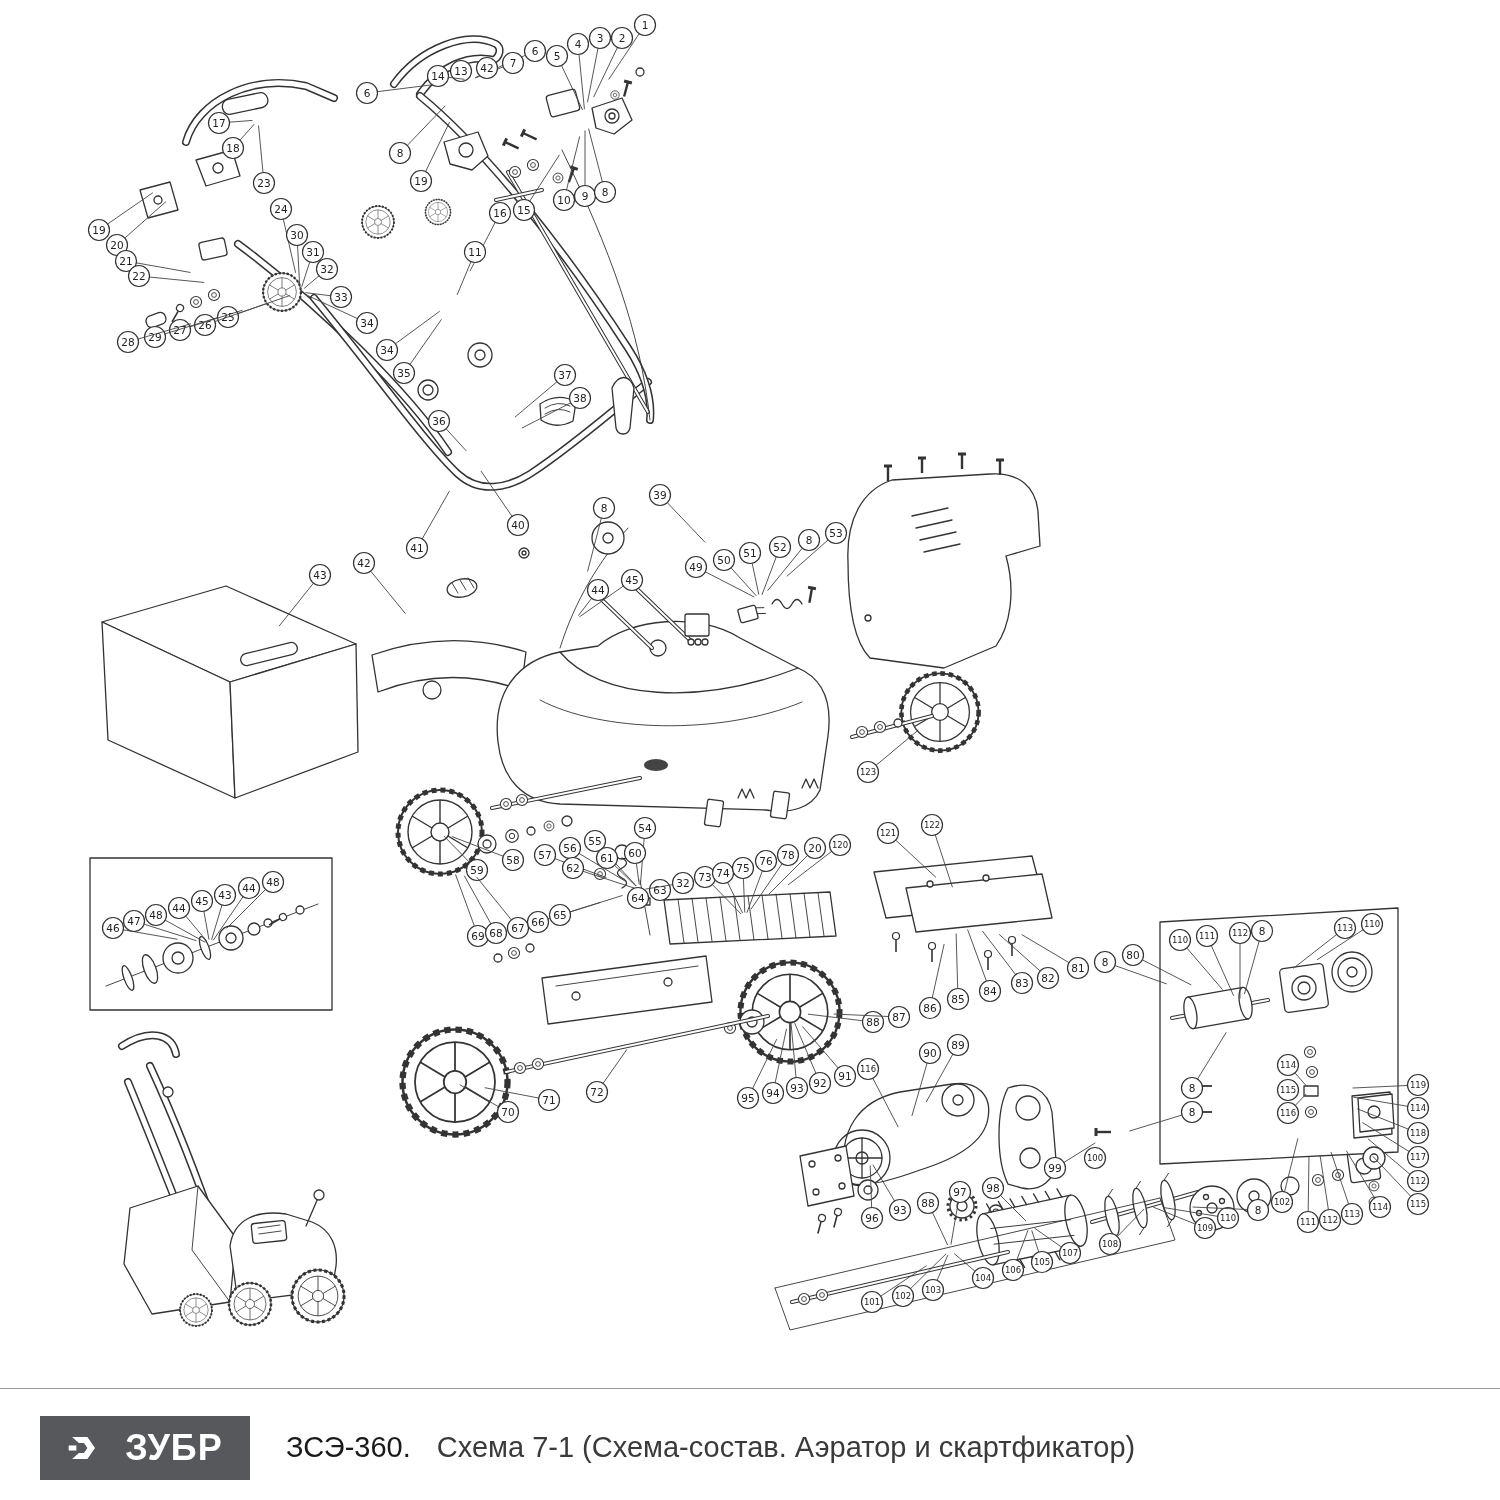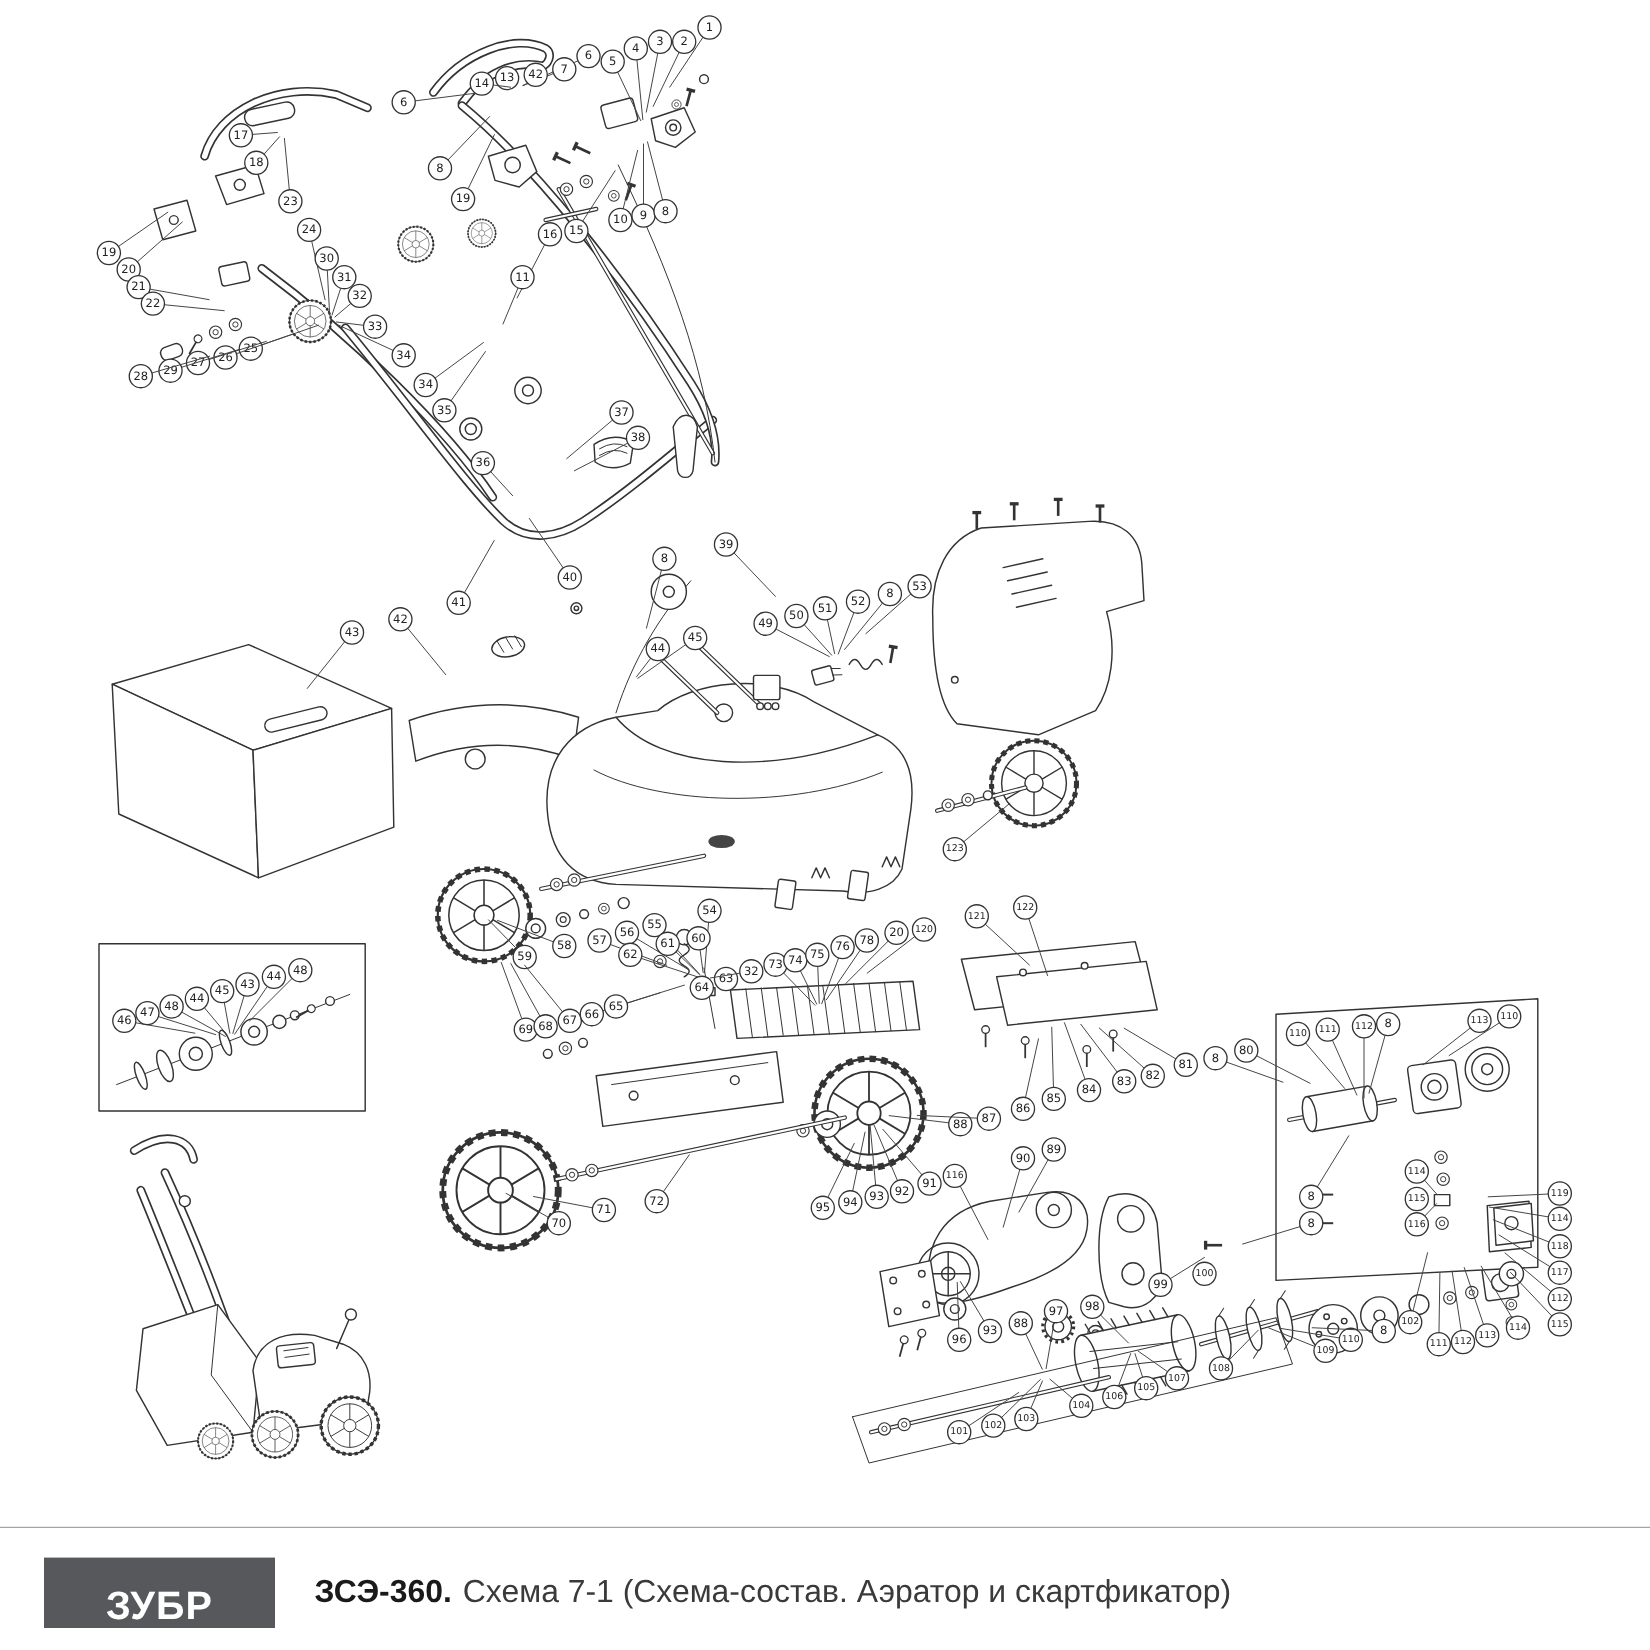--- a/index.html
+++ b/index.html
@@ -11,24 +11,24 @@
   .fw{fill:#fff;stroke:#333;stroke-width:1.3;stroke-linejoin:round;}
   .to{fill:none;stroke:#333;stroke-width:8;stroke-linecap:round;}
   .ti{fill:none;stroke:#fff;stroke-width:5;stroke-linecap:round;}
   .to2{fill:none;stroke:#333;stroke-width:4;stroke-linecap:round;}
   .ti2{fill:none;stroke:#fff;stroke-width:2;stroke-linecap:round;}
   .leader{stroke:#444;stroke-width:0.9;}
   .callout circle{fill:#fff;stroke:#333;stroke-width:1.2;}
   .callout text{fill:#222;font-family:"DejaVu Sans",sans-serif;}
   .footer-rule{position:absolute;left:0;top:1388px;width:1500px;height:1px;background:#9a9a9a;}
   .footer{position:absolute;left:0;top:1400px;width:1500px;height:95px;display:flex;align-items:center;}
-  .logo{margin-left:40px;width:210px;height:64px;background:var(--logo-bg,#57585b);display:flex;align-items:center;justify-content:center;gap:24px;flex-direction:column;}
+  .logo{margin-left:40px;width:210px;height:64px;background:var(--logo-bg,#57585b);display:flex;align-items:center;justify-content:center;gap:24px;}
   .logo-text{color:#fff;font-size:36px;font-weight:bold;letter-spacing:1px;}
   .title-block{margin-left:36px;font-size:29px;color:var(--footer-text,#3a3a3a);}
-  .model{font-weight:bold;color:var(--model-text,#1a1a1a);margin-right:10px;}
+  .model{font-weight:normal;color:var(--model-text,#1a1a1a);margin-right:26px;}
 </style>
 </head>
 <body>
 
 <div class="diagram-wrap">
 <svg width="1500" height="1385" viewBox="0 0 1500 1385" xmlns="http://www.w3.org/2000/svg">
 <defs>
   <g id="wheel">
     <circle r="42" fill="#fff" stroke="#333" stroke-width="2"></circle>
     <circle r="42" fill="none" stroke="#333" stroke-width="5" stroke-dasharray="5 4"></circle>

